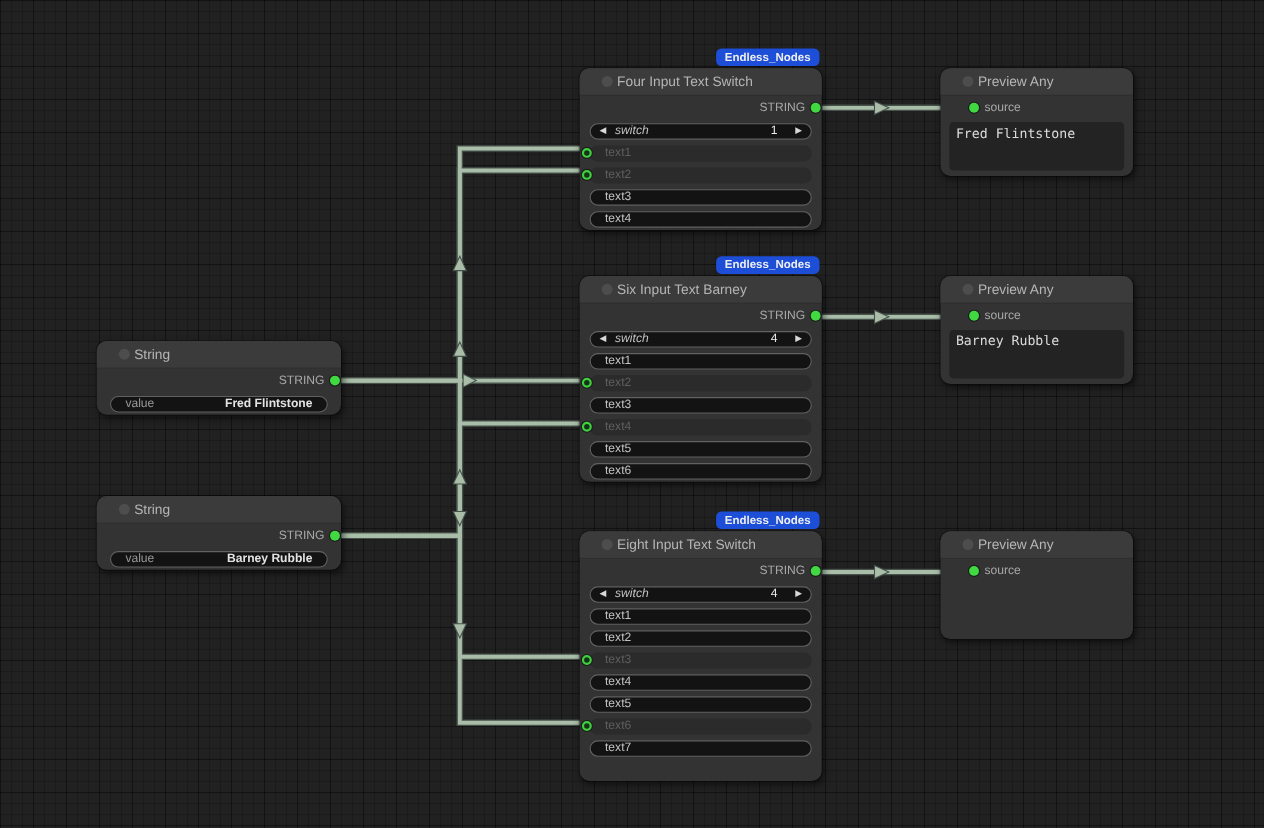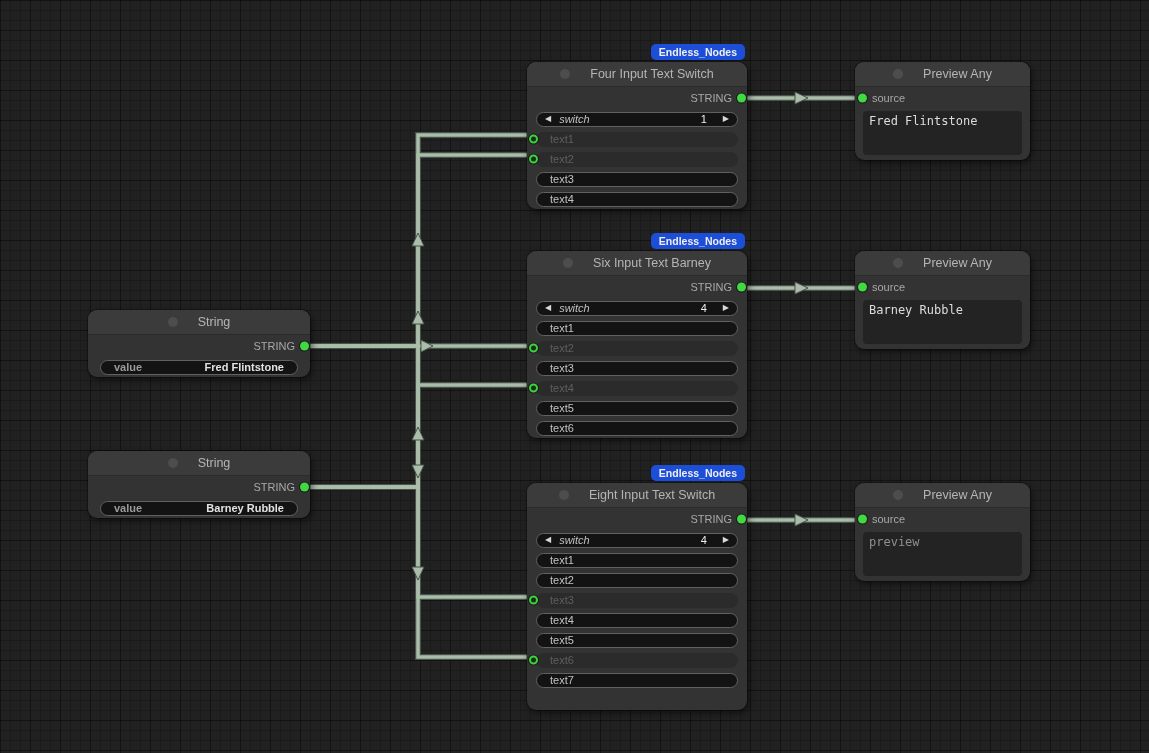--- a/index.html
+++ b/index.html
@@ -18,37 +18,36 @@
   .wout{fill:none;stroke:#46524a;stroke-width:6;}
   .wcore{fill:none;stroke:#a9bda9;stroke-width:3.5;}
   .arr{fill:#a9bda9;stroke:#46524a;stroke-width:1;}
 
   .node{
     position:absolute;z-index:2;background:#333333;border-radius:9px;
     box-shadow:2px 3px 7px rgba(0,0,0,0.5), 0 0 0 1px rgba(0,0,0,0.28);
     box-sizing:border-box;
   }
   .node-header{
-    height:25px;display:flex;align-items:center;gap:20px;padding:0 20px;
+    height:25px;display:flex;align-items:center;gap:4px;padding:0 20px;
     background:#3b3b3b;border-radius:9px 9px 0 0;border-bottom:1px solid #2a2a2a;
     box-sizing:border-box;
-    justify-content:center;
   }
   .status-dot{width:10px;height:10px;border-radius:50%;background:#4d4d4d;flex:0 0 auto;}
   .node-title{font-size:12.5px;color:#b5b5b5;white-space:nowrap;}
 
   .badge{
     position:absolute;top:-18px;right:2px;height:16px;line-height:16px;
     padding:0 8px;border-radius:5px;background:#1d4ed8;color:#efefef;
     font-size:10.5px;font-weight:bold;white-space:nowrap;
   }
 
   .port-row{height:22px;display:flex;align-items:center;position:relative;}
   .port-row.out{justify-content:flex-end;padding-right:15px;}
-  .port-row.in{justify-content:flex-start;padding-left:17px;}
+  .port-row.in{justify-content:flex-start;padding-left:17px;margin-left:23px;}
   .port-label{font-size:11px;color:#a8a8a8;}
   .pdot{
     position:absolute;top:50%;transform:translateY(-50%);
     width:9px;height:9px;border-radius:50%;background:#41d941;
     box-shadow:0 0 0 1px #1b1b1b;
   }
   .pdot.right{right:1px;}
   .pdot.left{left:3px;}
 
   .wrow{height:20px;padding:2.5px 9px;position:relative;box-sizing:border-box;}
@@ -61,21 +60,21 @@
   .in-donut{
     position:absolute;left:2px;top:50%;transform:translateY(-50%);
     width:5px;height:5px;border-radius:50%;background:#173219;
     border:2.5px solid #3ed13e;box-shadow:0 0 0 1px #1b1b1b;
   }
   .pill.switch{padding:0 8px;}
   .sw-arrow{font-size:8px;color:#d8d8d8;line-height:1;}
   .sw-label{margin-left:8px;color:#c2c2c2;font-style:italic;}
   .sw-spacer{flex:1;}
   .sw-value{color:#ececec;margin-right:16px;}
-  .val-label{color:#9a9a9a;font-weight:bold;}
+  .val-label{color:#9a9a9a;}
   .val-value{margin-left:auto;color:#e2e2e2;font-weight:bold;}
 
   .ta{
     margin:2px 8px 0 8px;height:44px;background:#232323;border-radius:4px;
     font-family:"DejaVu Sans Mono", monospace;font-size:12px;color:#dcdcdc;
     padding:3px 6px;box-sizing:border-box;white-space:pre;overflow:hidden;
   }
   .ta.placeholder{color:#8f8f8f;}
 </style>
 </head>
@@ -344,16 +343,15 @@
 
   <div class="node" style="left:855px;top:483px;width:175px;height:98px">
     <div class="node-header">
       <span class="status-dot"></span>
       <span class="node-title">Preview Any</span>
     </div>
     <div class="port-row in">
       <span class="pdot left"></span>
       <span class="port-label">source</span>
     </div>
-    <div class="ta placeholder">preview</div>
   </div>
 
 </div>
 
 </body></html>

